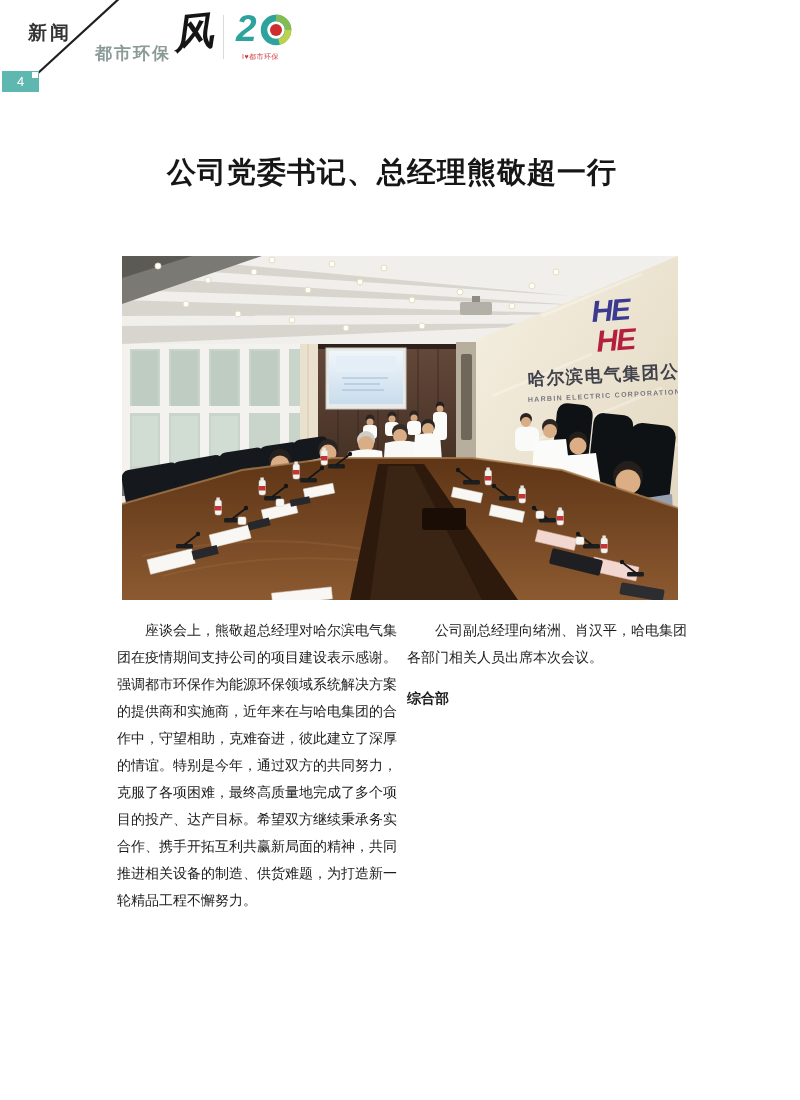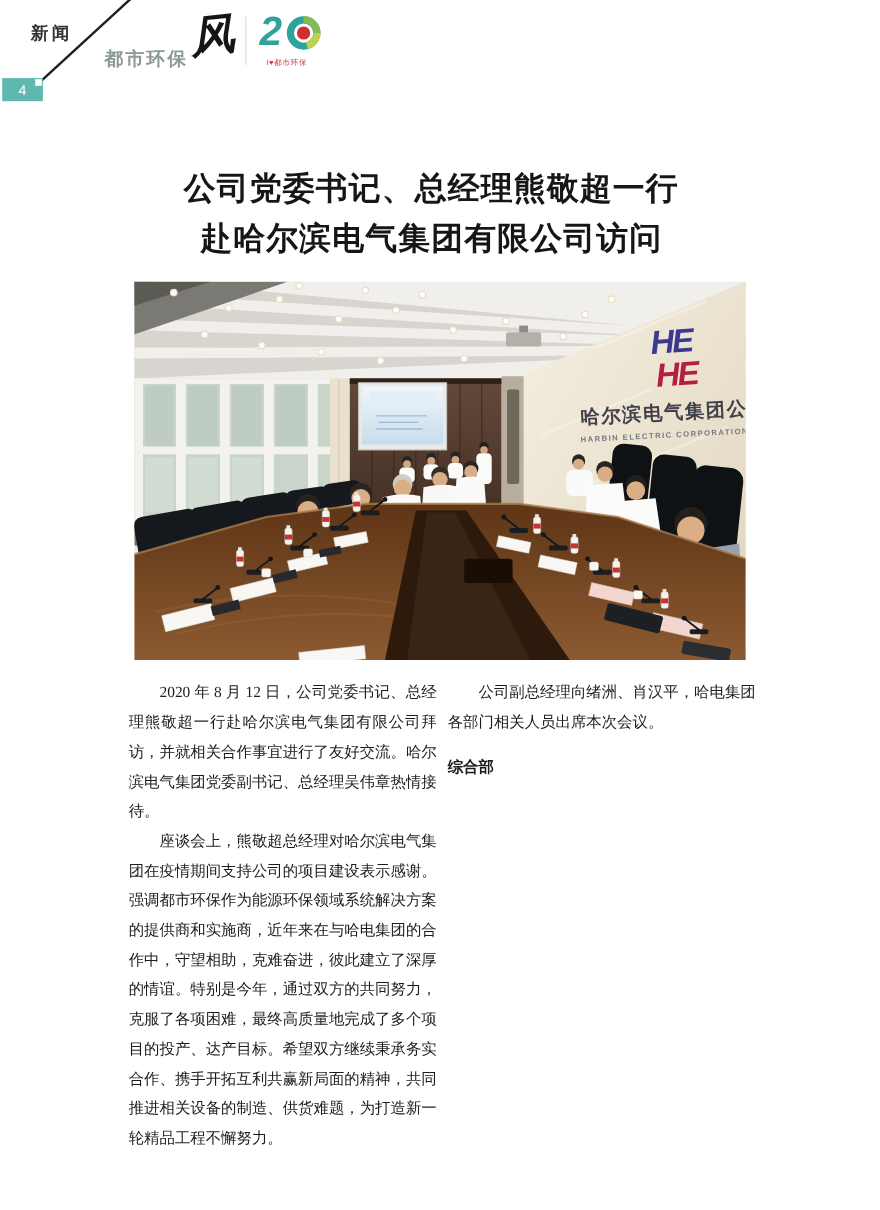--- a/index.html
+++ b/index.html
@@ -1,21 +1,21 @@
 <!DOCTYPE html>
 <html><head>
 <meta charset="utf-8">
 <style>
   html,body{margin:0;padding:0;}
   body{width:800px;height:1100px;background:#ffffff;position:relative;overflow:hidden;
        font-family:"Liberation Sans",sans-serif;}
 
   
   .corner-svg{position:absolute;left:0;top:0;width:150px;height:100px;}
-  .section-label{position:absolute;left:28px;top:20px;font-size:16px;font-weight:bold;
+  .section-label{position:absolute;left:28px;top:20px;font-size:19px;font-weight:bold;
        color:#333;letter-spacing:3px;}
   .page-num{position:absolute;left:2px;top:71px;width:37px;height:21px;background:#5fb8b0;
        color:#fff;font-size:13px;line-height:21px;text-align:center;}
   .page-num .notch{position:absolute;top:1px;right:1px;width:6px;height:6px;background:#fff;}
   .masthead{position:absolute;left:95px;top:8px;height:58px;display:flex;align-items:center;}
   .brand{font-size:17px;font-weight:bold;color:#8a9a97;letter-spacing:2px;margin-top:32px;}
   .brand-glyph{font-size:40px;font-weight:bold;color:#151515;font-family:"DejaVu Serif",serif;
        font-style:italic;margin:-10px 0 0 2px;transform:rotate(-6deg);}
   .mast-divider{width:1px;height:44px;background:#d9d9d9;margin:0 12px 0 10px;}
   .logo20{position:relative;width:62px;height:58px;}
@@ -67,21 +67,20 @@
         <path d="M18 5.8 A12.2 12.2 0 0 1 30.2 18" fill="none" stroke="#83bb55" stroke-width="6.5"></path>
         <path d="M30.2 18 A12.2 12.2 0 0 1 21 29.7" fill="none" stroke="#bcd14e" stroke-width="6.5"></path>
         <circle cx="18" cy="18" r="6" fill="#cf2e2e"></circle>
       </svg>
       <div class="tagline">I♥都市环保</div>
     </div>
   </div>
 
   <h1 class="title" style="margin:0;">
     <div>公司党委书记、总经理熊敬超一行</div>
-    <div>赴哈尔滨电气集团有限公司访问</div>
   </h1>
 
   <figure class="photo">
   <svg viewBox="0 0 556 344" preserveAspectRatio="none">
     <defs>
       <linearGradient id="gw" x1="0" y1="0" x2="1" y2="1">
         <stop offset="0" stop-color="#f5f0e2"></stop>
             <stop offset="1" stop-color="#e1d6be"></stop>
       </linearGradient>
       <linearGradient id="gt" x1="0" y1="0" x2="0" y2="1">
@@ -358,21 +357,20 @@
       <use href="#bottle" x="438" y="268"></use>
           <use href="#bottle" x="482" y="296"></use>
       <use href="#cup" x="418" y="262"></use>
           <use href="#cup" x="458" y="288"></use>
     </g>
   </svg>
   </figure>
 
   <main class="cols">
     <div class="col">
-      <p class="ind">2020 年 8 月 12 日，公司党委书记、总经理熊敬超一行赴哈尔滨电气集团有限公司拜访，并就相关合作事宜进行了友好交流。哈尔滨电气集团党委副书记、总经理吴伟章热情接待。</p>
       <p class="ind">座谈会上，熊敬超总经理对哈尔滨电气集团在疫情期间支持公司的项目建设表示感谢。强调都市环保作为能源环保领域系统解决方案的提供商和实施商，近年来在与哈电集团的合作中，守望相助，克难奋进，彼此建立了深厚的情谊。特别是今年，通过双方的共同努力，克服了各项困难，最终高质量地完成了多个项目的投产、达产目标。希望双方继续秉承务实合作、携手开拓互利共赢新局面的精神，共同推进相关设备的制造、供货难题，为打造新一轮精品工程不懈努力。</p>
     </div>
     <div class="col">
       <p class="ind">公司副总经理向绪洲、肖汉平，哈电集团各部门相关人员出席本次会议。</p>
       <p class="signature">综合部</p>
     </div>
   </main>
 
 </div>
 

